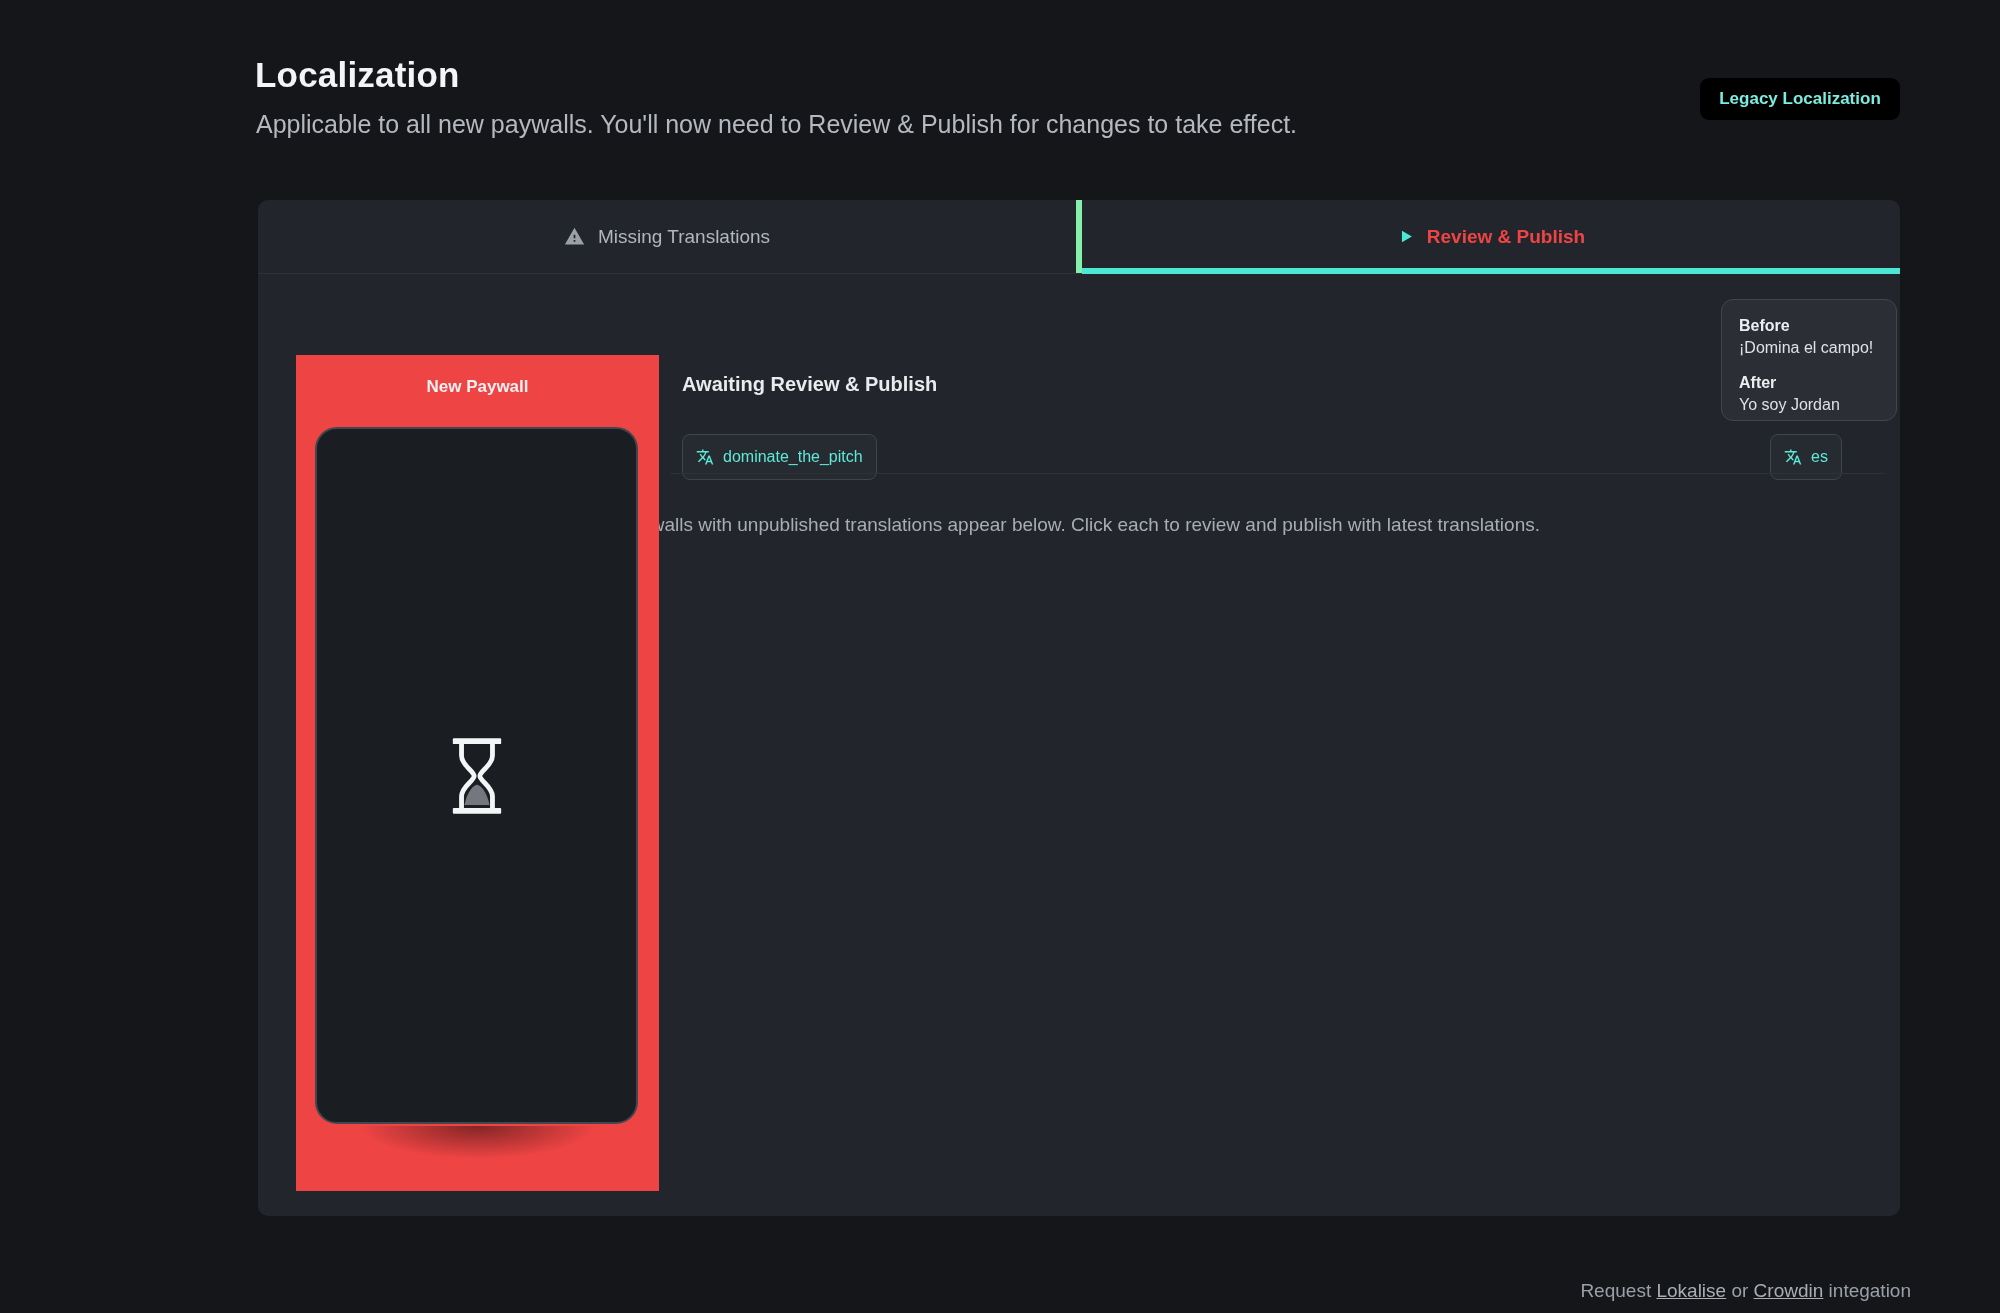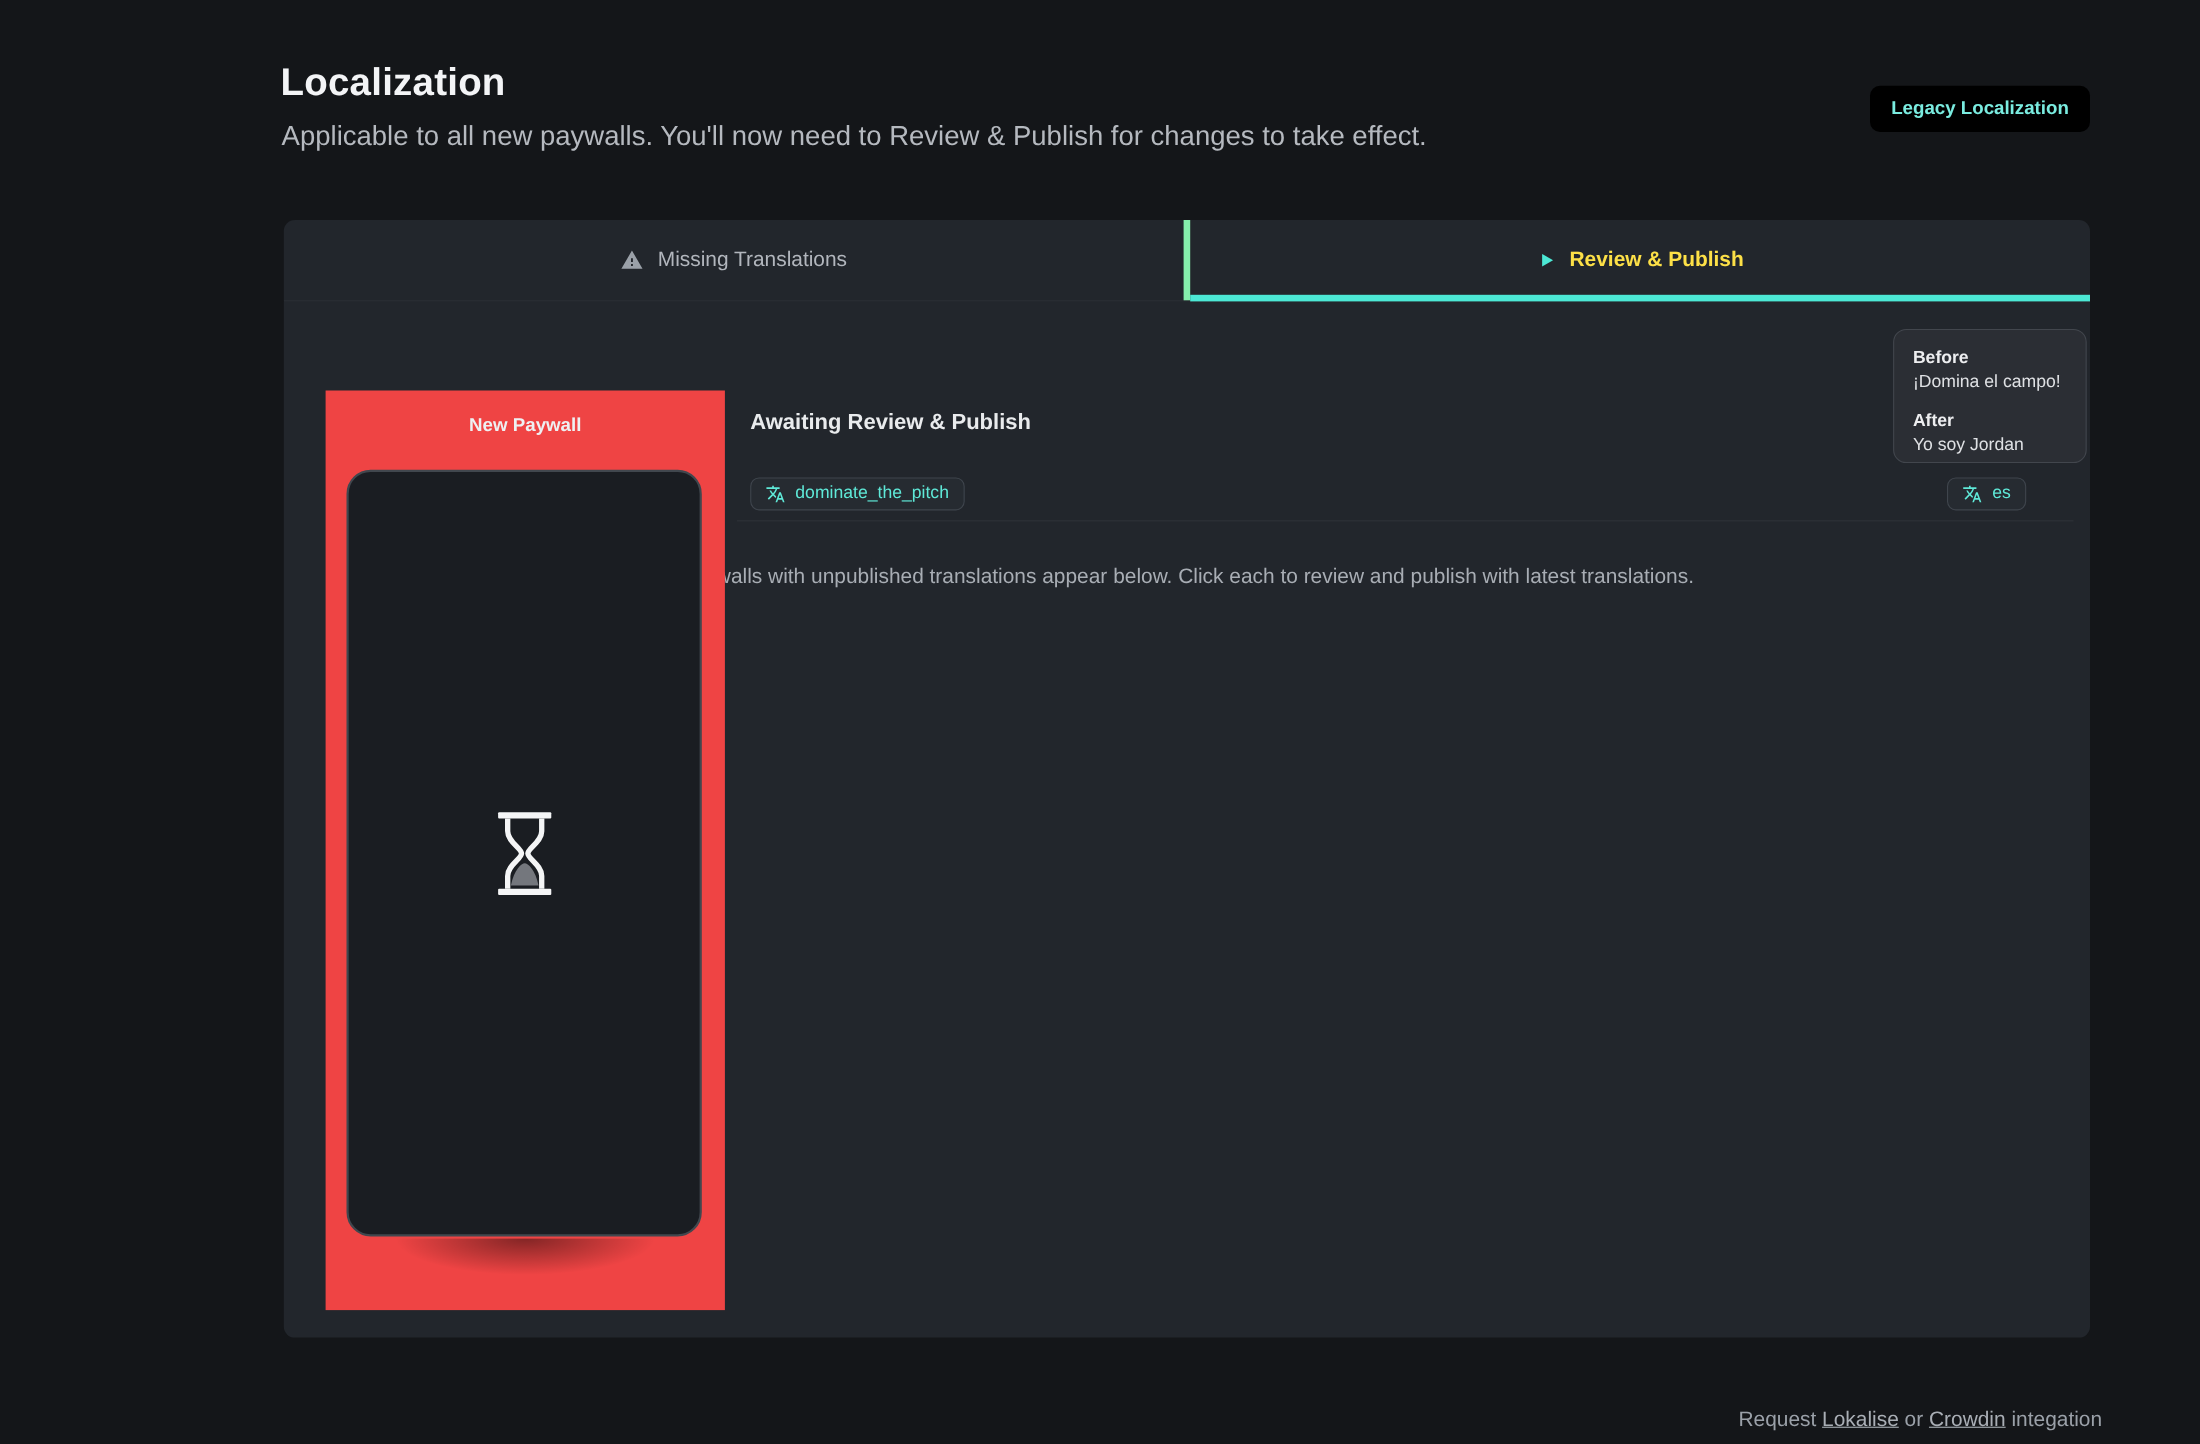--- a/index.html
+++ b/index.html
@@ -22,21 +22,21 @@
   .card {
     position:absolute; left:258px; top:200px; width:1642px; height:1016px;
     background:#22262c; border-radius:10px;
   }
   .tabbar { position:absolute; left:0; top:0; right:0; height:74px; display:flex; border-bottom:1px solid #2e3339; border-radius:10px 10px 0 0; }
   .tab {
     flex:1; display:flex; align-items:center; justify-content:center; gap:13px;
     font-size:19px; color:#b2b6bd; cursor:pointer; position:relative;
   }
   .tab-missing { border-right:6px solid #86efac; }
-  .tab-active { color:#fde047; font-weight:600; }
+  .tab-active { color:#ef4444; font-weight:600; }
   .tab-underline { position:absolute; left:0; right:0; bottom:-1px; height:6px; background:#4ce8d5; }
   .icon-warning { width:21px; height:21px; fill:#9aa0a8; }
   .icon-play { width:17px; height:17px; fill:#4ce8d5; }
   .instruction { position:absolute; left:0; right:0; top:314px; text-align:center; font-size:19px; color:#a8adb4; }
   
   .preview-panel {
     position:absolute; left:38px; top:155px; width:363px; height:836px;
     background:#ef4444;
   }
   .preview-title { position:absolute; left:0; right:0; top:22px; text-align:center; font-size:17px; font-weight:700; color:#eef0f2; }
@@ -47,21 +47,21 @@
   }
   .hourglass { width:58px; height:78px; }
   .phone-shadow {
     position:absolute; left:24px; top:771px; width:315px; height:44px;
     background:radial-gradient(ellipse 50% 100% at 50% 0%, rgba(0,0,0,.45), rgba(0,0,0,0) 75%);
   }
   
   .awaiting-heading { position:absolute; left:424px; top:173px; font-size:20px; font-weight:700; color:#e9ebed; }
   .chip-row { position:absolute; left:424px; right:58px; top:234px; display:flex; justify-content:space-between; align-items:center; }
   .chip {
-    display:inline-flex; align-items:center; gap:9px; height:30px; padding:12px 13px;
+    display:inline-flex; align-items:center; gap:9px; height:46px; padding:12px 13px;
     background:#262b31; border:1px solid #3f454d; border-radius:8px; cursor:pointer;
     color:#5fe9d8; font-size:16px; font-weight:500; font-family:inherit; white-space:nowrap;
   }
   .icon-translate { width:18px; height:18px; fill:#5fe9d8; flex:none; }
   .chip-divider { position:absolute; left:412px; right:15px; top:273px; height:1px; background:#2e3238; }
   
   .tooltip {
     position:absolute; left:1721px; top:299px; width:176px; height:122px;
     background:#2b2e34; border:1px solid #42464d; border-radius:12px;
     padding:15px 0 10px 17px; overflow:hidden;

